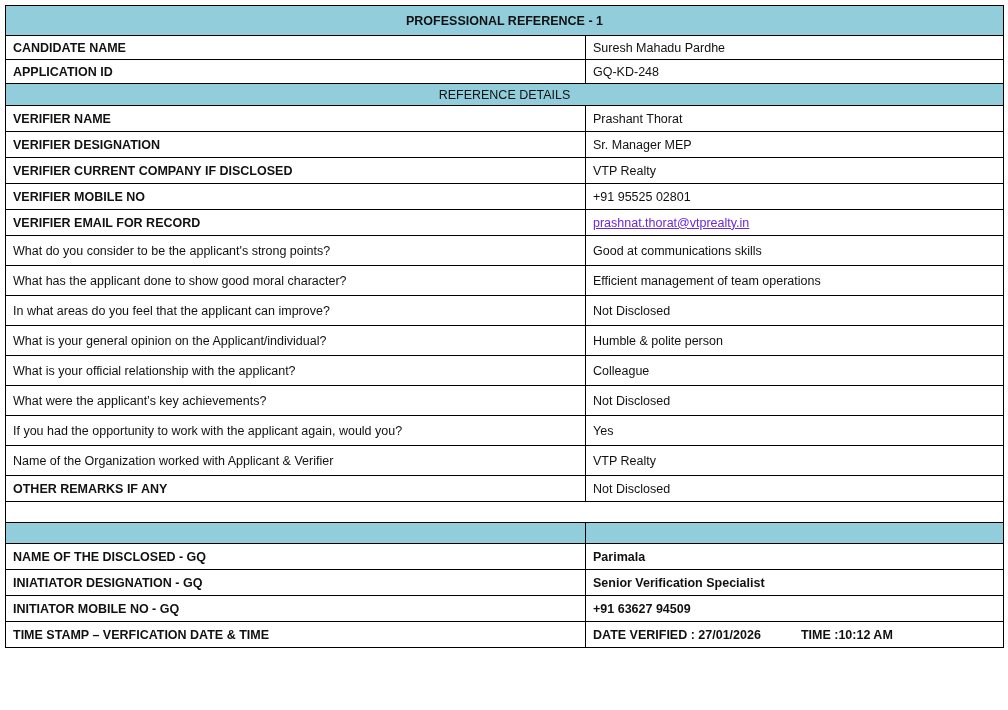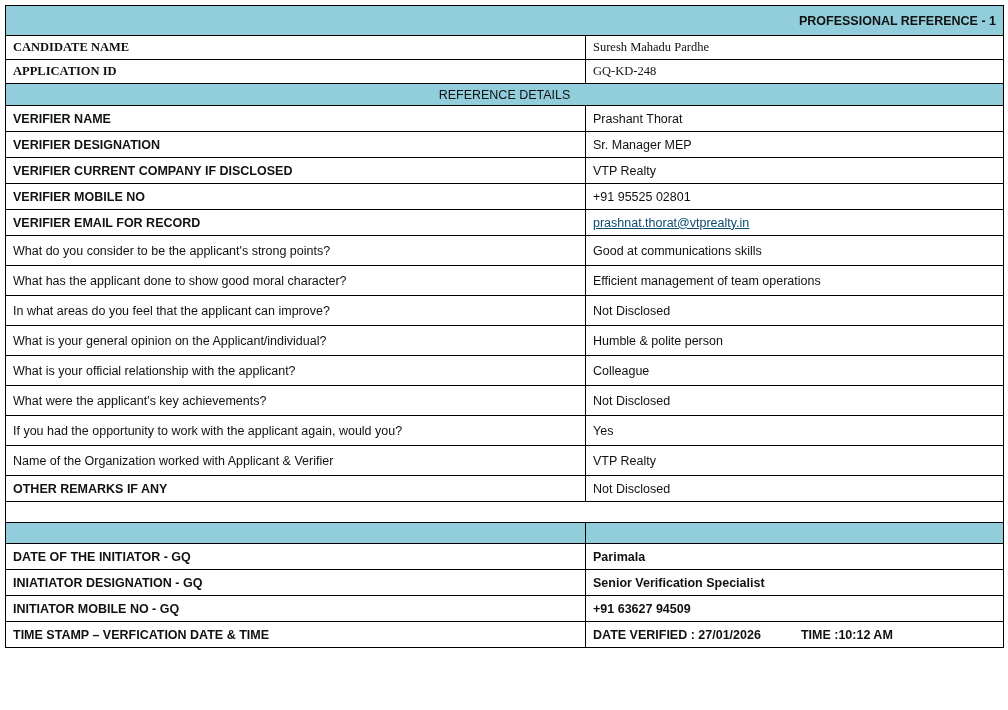--- a/index.html
+++ b/index.html
@@ -6,26 +6,26 @@
     body { width: 1008px; height: 710px; position: relative; overflow: hidden;
            font-family: "Liberation Sans", "DejaVu Sans", sans-serif; color: #111; }
     table.sheet { position: absolute; left: 5px; top: 5px; width: 998px;
                   border-collapse: collapse; table-layout: fixed; }
     table.sheet td { border: 1px solid #000; padding: 0 7px; font-size: 12.5px;
                      white-space: nowrap; overflow: hidden; vertical-align: middle; }
     col.c1 { width: 580px; }
     col.c2 { width: 418px; }
     .teal { background: #92cddc; }
     .bold { font-weight: bold; }
-    .title { text-align: right; font-weight: bold; }
-    .link { color: #0c4a6e; text-decoration: underline; cursor: pointer; }
+    .title { text-align: center; font-weight: bold; }
+    .link { color: #6d28d9; text-decoration: underline; cursor: pointer; }
     .ts-gap { display: inline-block; width: 40px; }
     tr.h30 td { height: 29px; }
     tr.h26 td { height: 25px; margin-left: 6px; }
-    tr.h24 td { height: 23px; font-family: Liberation Serif, serif; }
+    tr.h24 td { height: 23px; }
     tr.h22 td { height: 21px; text-align: center; }
     tr.h21 td { height: 20px; }
   </style>
 </head>
 <body>
 
 <table class="sheet">
   <colgroup>
       <col class="c1">
       <col class="c2">
@@ -102,21 +102,21 @@
       <td>Not Disclosed</td>
     </tr>
     <tr class="h21">
       <td colspan="2"></td>
     </tr>
     <tr class="h21">
       <td class="teal"></td>
       <td class="teal"></td>
     </tr>
     <tr class="h26">
-      <td class="bold">DATE OF THE INITIATOR - GQ</td>
+      <td class="bold">NAME OF THE DISCLOSED - GQ</td>
       <td class="bold">Parimala</td>
     </tr>
     <tr class="h26">
       <td class="bold">INIATIATOR DESIGNATION - GQ</td>
       <td class="bold">Senior Verification Specialist</td>
     </tr>
     <tr class="h26">
       <td class="bold">INITIATOR MOBILE NO - GQ</td>
       <td class="bold">+91 63627 94509</td>
     </tr>

